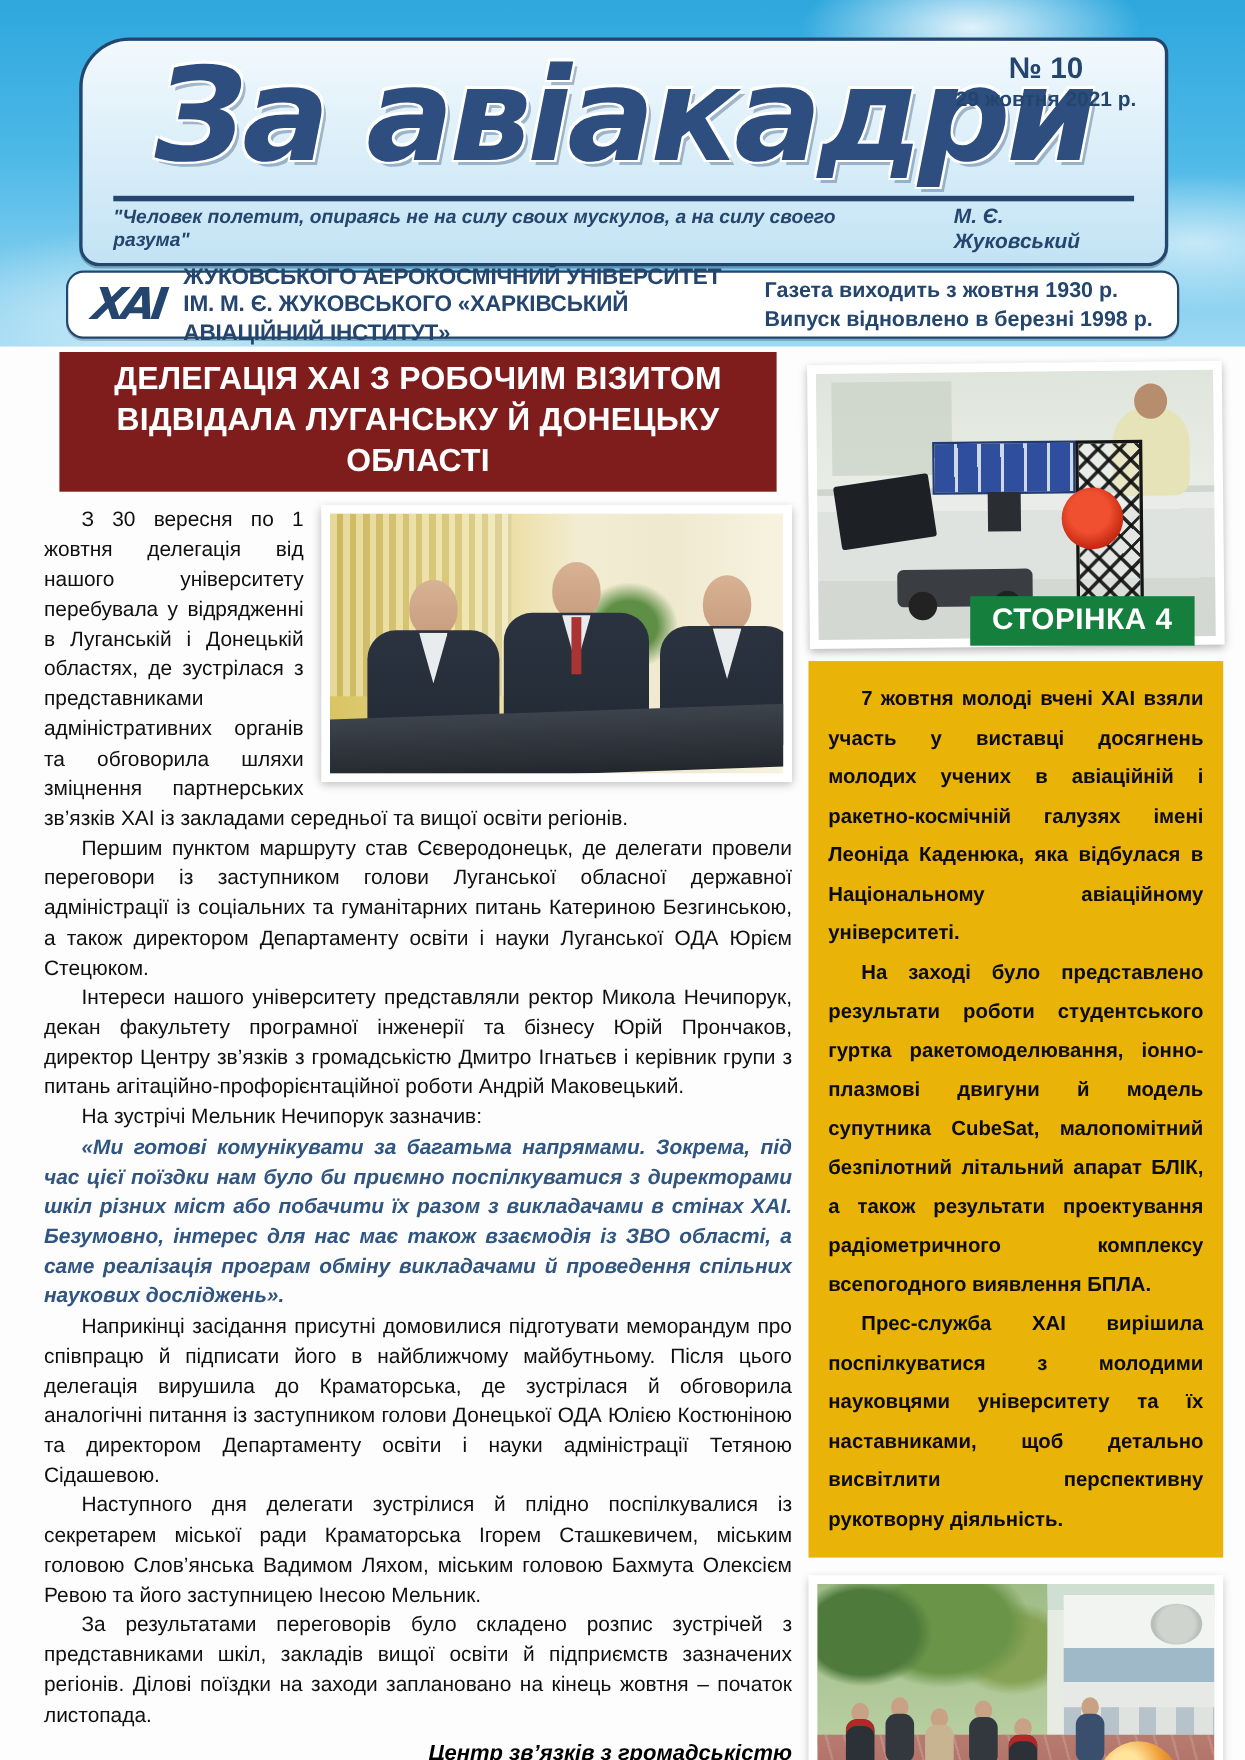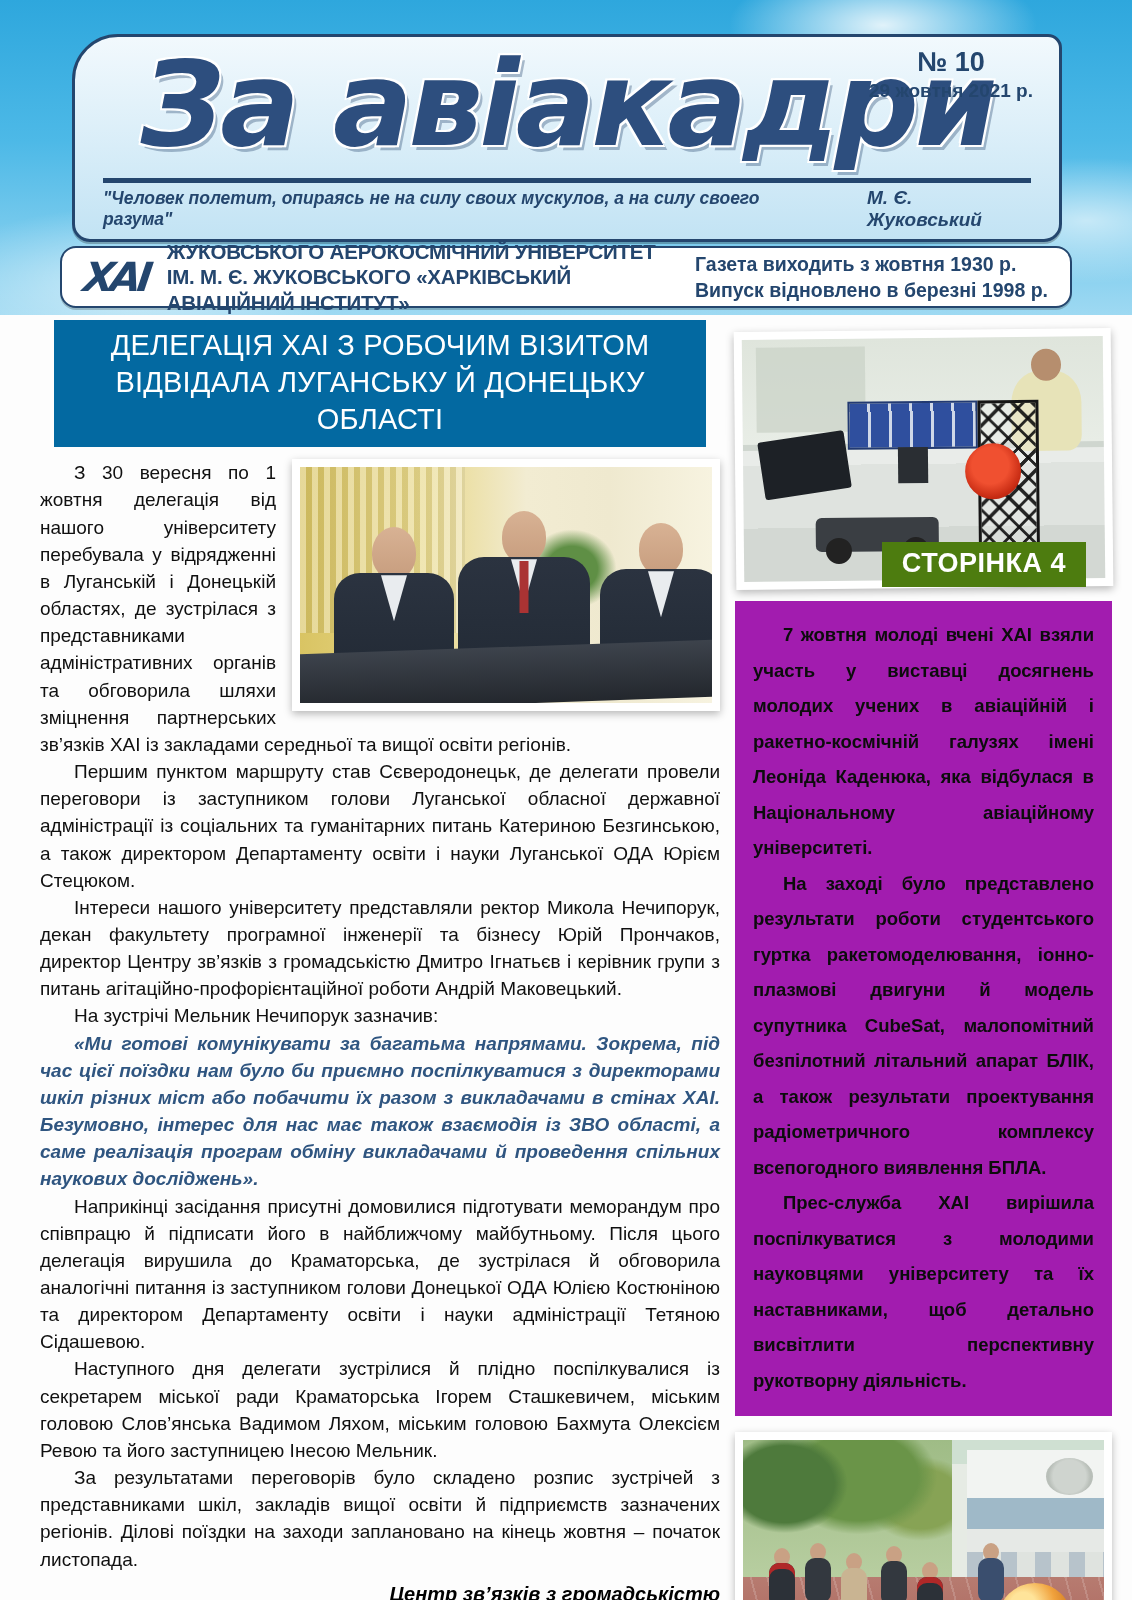--- a/index.html
+++ b/index.html
@@ -54,22 +54,22 @@
     font-family:"DejaVu Sans", sans-serif; font-weight:bold; font-style:italic;
     color:#24466e; font-size:40px; letter-spacing:-4px; transform:skewX(-8deg);
     margin-right:18px; line-height:1;
   }
   .uni-name { flex:1; color:#24466e; font-weight:bold; font-size:20.5px; line-height:1.25; letter-spacing:-0.2px; }
   .uni-info { text-align:left; color:#24466e; font-weight:bold; font-size:19.5px; line-height:1.35; }
 
   
   .left-col { position:absolute; left:40px; top:320px; width:680px; }
   .headline {
-    margin:0 14px 12px 14px; background:#0369a1; color:#ffffff;
-    text-align:center; font-weight:normal; font-size:29px; line-height:1.28;
+    margin:0 14px 12px 14px; background:#7f1d1d; color:#ffffff;
+    text-align:center; font-weight:bold; font-size:29px; line-height:1.28;
     padding:7px 4px 9px 4px; letter-spacing:0.2px;
   }
   .article { color:#101010; }
   .article p { font-size:19px; line-height:1.43; text-align:justify; text-indent:34px; margin:0; }
   .article .quote-par { color:#2f5580; font-weight:bold; font-style:italic; }
   .byline { text-align:right; font-weight:bold; font-style:italic; font-size:20px; margin-top:10px; color:#000; }
 
   
   .photo-frame { background:#ffffff; box-shadow:0 3px 8px rgba(0,0,0,.28); padding:8px; }
 
@@ -85,24 +85,24 @@
   .person .head { position:absolute; left:50%; transform:translateX(-50%); top:0; width:44px; height:52px; border-radius:50% 50% 46% 46%; background:linear-gradient(180deg,#d8b294 0%, #c79d7e 100%); }
   .person .body { position:absolute; left:0; right:0; top:46px; bottom:0; border-radius:26px 26px 0 0; background:linear-gradient(180deg,#2b3340 0%, #222a35 100%); }
   .person .shirt { position:absolute; left:50%; transform:translateX(-50%); top:48px; width:26px; height:46px; background:#e9ecef; clip-path:polygon(0 0,100% 0,50% 100%); }
   .person .tie { position:absolute; left:50%; transform:translateX(-50%); top:50px; width:9px; height:52px; background:#a33; }
   .table-front { position:absolute; left:-4%; bottom:0; width:108%; height:24%; background:linear-gradient(180deg,#3d434c,#23272d); transform:rotate(-2deg); }
 
   
   .right-col { position:absolute; left:735px; top:330px; width:377px; }
   .page-label {
     position:relative; z-index:4; width:fit-content; margin:-46px 26px 0 auto;
-    background:#4d7c0f; color:#ffffff; font-weight:bold; font-size:27px;
+    background:#15803d; color:#ffffff; font-weight:bold; font-size:27px;
     padding:6px 20px 8px 20px; letter-spacing:0.5px;
   }
-  .info-box { background:#a21caf; margin-top:14px; padding:16px 18px 18px 18px; }
+  .info-box { background:#eab308; margin-top:14px; padding:16px 18px 18px 18px; }
   .info-box p { font-size:18.5px; font-weight:600; line-height:1.92; text-align:justify; text-indent:30px; color:#0c0c0c; margin:0; }
 
   
   .photo-lab { width:377px; height:258px; transform:rotate(-0.6deg); }
   .scene-lab { position:relative; width:100%; height:100%; overflow:hidden; background:linear-gradient(180deg,#e9ece9 0 52%, #dfe3df 52% 78%, #d3d8d3 78% 100%); }
   .lab-window { position:absolute; left:0; top:0; width:100%; height:46%;
     background:linear-gradient(180deg,#dfe5dc 0%, #e8ede6 100%);
     border-bottom:6px solid #cfd6cf; }
   .lab-window::before { content:""; position:absolute; left:4%; top:8%; width:30%; height:80%; background:#c9d2c6; opacity:.7; }
   .lab-person { position:absolute; right:6%; top:14%; width:70px; height:80px; background:#e7e3b8; border-radius:40% 40% 20% 20%; }

